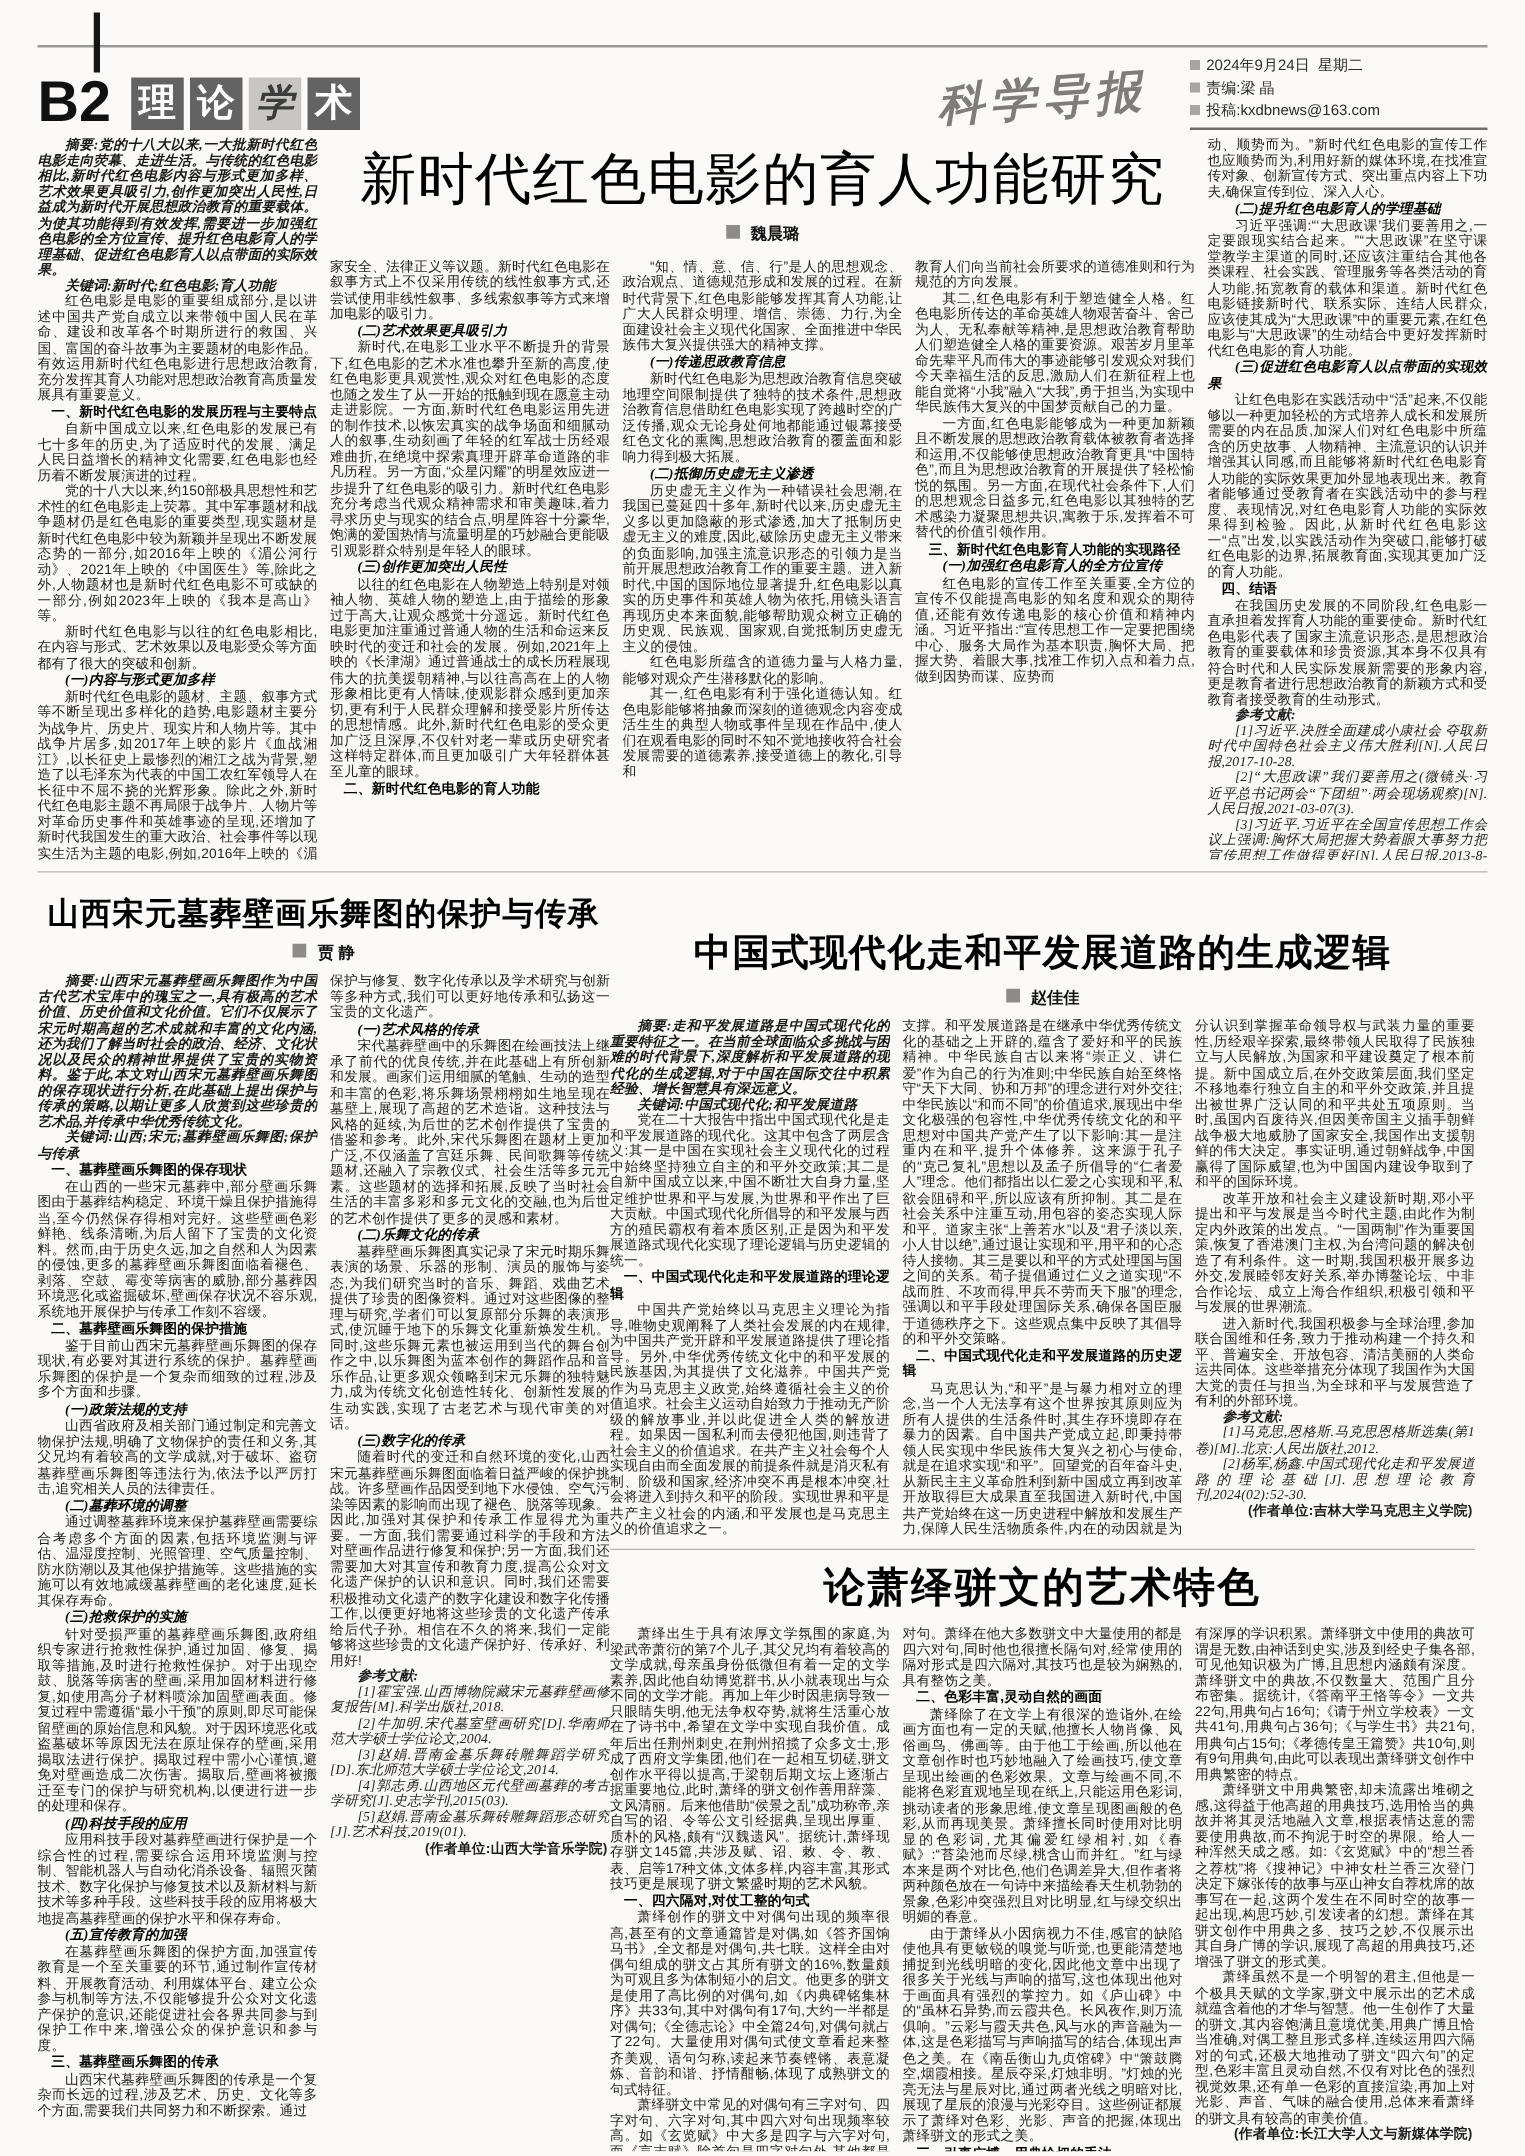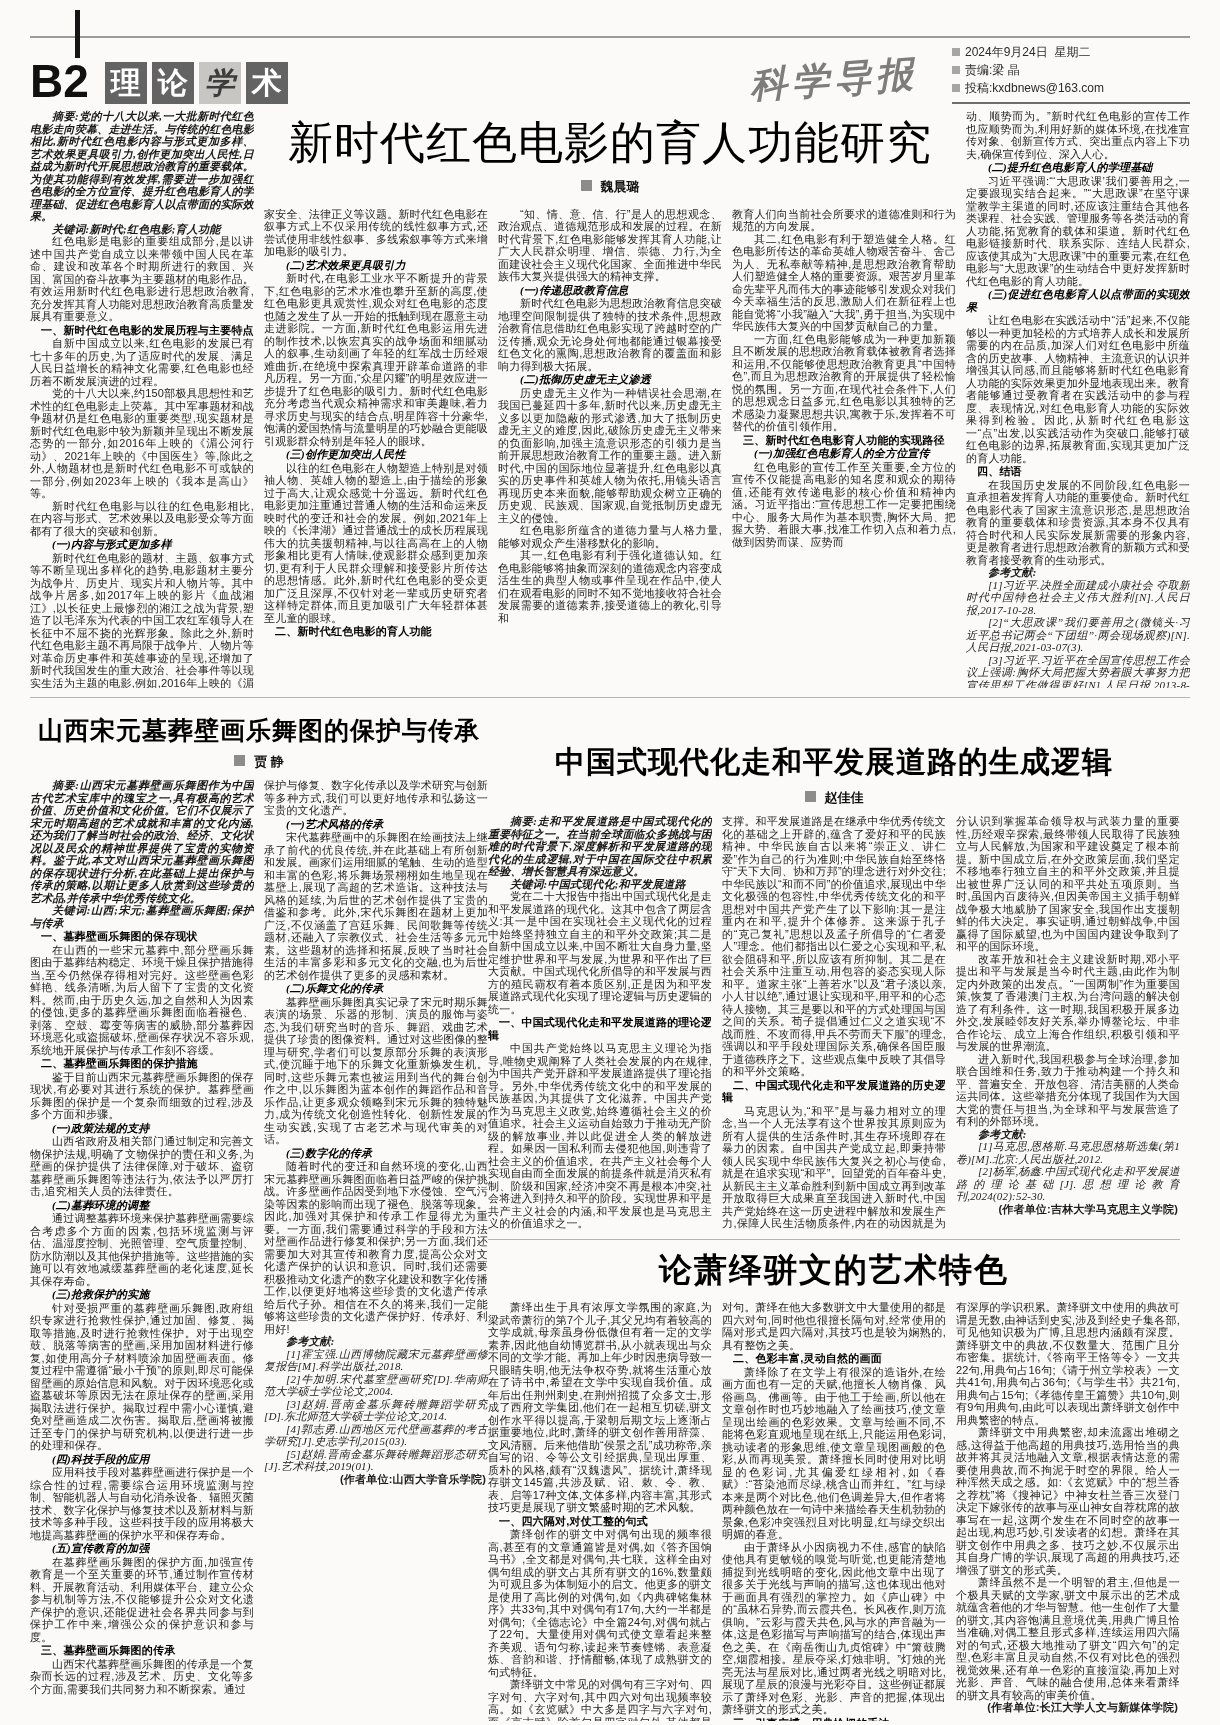--- a/index.html
+++ b/index.html
@@ -169,21 +169,21 @@
         </div>
         <div class="cols">
           <div class="col">
               <div class="b kai"><span class="lbl">摘要:</span>山西宋元墓葬壁画乐舞图作为中国古代艺术宝库中的瑰宝之一,具有极高的艺术价值、历史价值和文化价值。它们不仅展示了宋元时期高超的艺术成就和丰富的文化内涵,还为我们了解当时社会的政治、经济、文化状况以及民众的精神世界提供了宝贵的实物资料。鉴于此,本文对山西宋元墓葬壁画乐舞图的保存现状进行分析,在此基础上提出保护与传承的策略,以期让更多人欣赏到这些珍贵的艺术品,并传承中华优秀传统文化。</div>
               <div class="b kw"><span class="lbl">关键词:</span>山西;宋元;墓葬壁画乐舞图;保护与传承</div>
               <div class="b h1">一、墓葬壁画乐舞图的保存现状</div>
               <div class="b p">在山西的一些宋元墓葬中,部分壁画乐舞图由于墓葬结构稳定、环境干燥且保护措施得当,至今仍然保存得相对完好。这些壁画色彩鲜艳、线条清晰,为后人留下了宝贵的文化资料。然而,由于历史久远,加之自然和人为因素的侵蚀,更多的墓葬壁画乐舞图面临着褪色、剥落、空鼓、霉变等病害的威胁,部分墓葬因环境恶化或盗掘破坏,壁画保存状况不容乐观,系统地开展保护与传承工作刻不容缓。</div>
               <div class="b h1">二、墓葬壁画乐舞图的保护措施</div>
               <div class="b p">鉴于目前山西宋元墓葬壁画乐舞图的保存现状,有必要对其进行系统的保护。墓葬壁画乐舞图的保护是一个复杂而细致的过程,涉及多个方面和步骤。</div>
               <div class="b h2">(一)政策法规的支持</div>
-              <div class="b p">山西省政府及相关部门通过制定和完善文物保护法规,明确了文物保护的责任和义务,为壁画的保护提供了法律保障,对于破坏、盗窃墓葬壁画乐舞图等违法行为,依法予以严厉打击,追究相关人员的法律责任。</div>
+              <div class="b p">山西省政府及相关部门通过制定和完善文物保护法规,明确了文物保护的责任和义务,其父兄均有着较高的文学成就,对于破坏、盗窃墓葬壁画乐舞图等违法行为,依法予以严厉打击,追究相关人员的法律责任。</div>
               <div class="b h2">(二)墓葬环境的调整</div>
               <div class="b p">通过调整墓葬环境来保护墓葬壁画需要综合考虑多个方面的因素,包括环境监测与评估、温湿度控制、光照管理、空气质量控制、防水防潮以及其他保护措施等。这些措施的实施可以有效地减缓墓葬壁画的老化速度,延长其保存寿命。</div>
               <div class="b h2">(三)抢救保护的实施</div>
               <div class="b p">针对受损严重的墓葬壁画乐舞图,政府组织专家进行抢救性保护,通过加固、修复、揭取等措施,及时进行抢救性保护。对于出现空鼓、脱落等病害的壁画,采用加固材料进行修复,如使用高分子材料喷涂加固壁画表面。修复过程中需遵循“最小干预”的原则,即尽可能保留壁画的原始信息和风貌。对于因环境恶化或盗墓破坏等原因无法在原址保存的壁画,采用揭取法进行保护。揭取过程中需小心谨慎,避免对壁画造成二次伤害。揭取后,壁画将被搬迁至专门的保护与研究机构,以便进行进一步的处理和保存。</div>
               <div class="b h2">(四)科技手段的应用</div>
               <div class="b p">应用科技手段对墓葬壁画进行保护是一个综合性的过程,需要综合运用环境监测与控制、智能机器人与自动化消杀设备、辐照灭菌技术、数字化保护与修复技术以及新材料与新技术等多种手段。这些科技手段的应用将极大地提高墓葬壁画的保护水平和保存寿命。</div>
               <div class="b h2">(五)宣传教育的加强</div>
               <div class="b p">在墓葬壁画乐舞图的保护方面,加强宣传教育是一个至关重要的环节,通过制作宣传材料、开展教育活动、利用媒体平台、建立公众参与机制等方法,不仅能够提升公众对文化遗产保护的意识,还能促进社会各界共同参与到保护工作中来,增强公众的保护意识和参与度。</div>
               <div class="b h1">三、墓葬壁画乐舞图的传承</div>
               <div class="b p">山西宋代墓葬壁画乐舞图的传承是一个复杂而长远的过程,涉及艺术、历史、文化等多个方面,需要我们共同努力和不断探索。通过</div>

